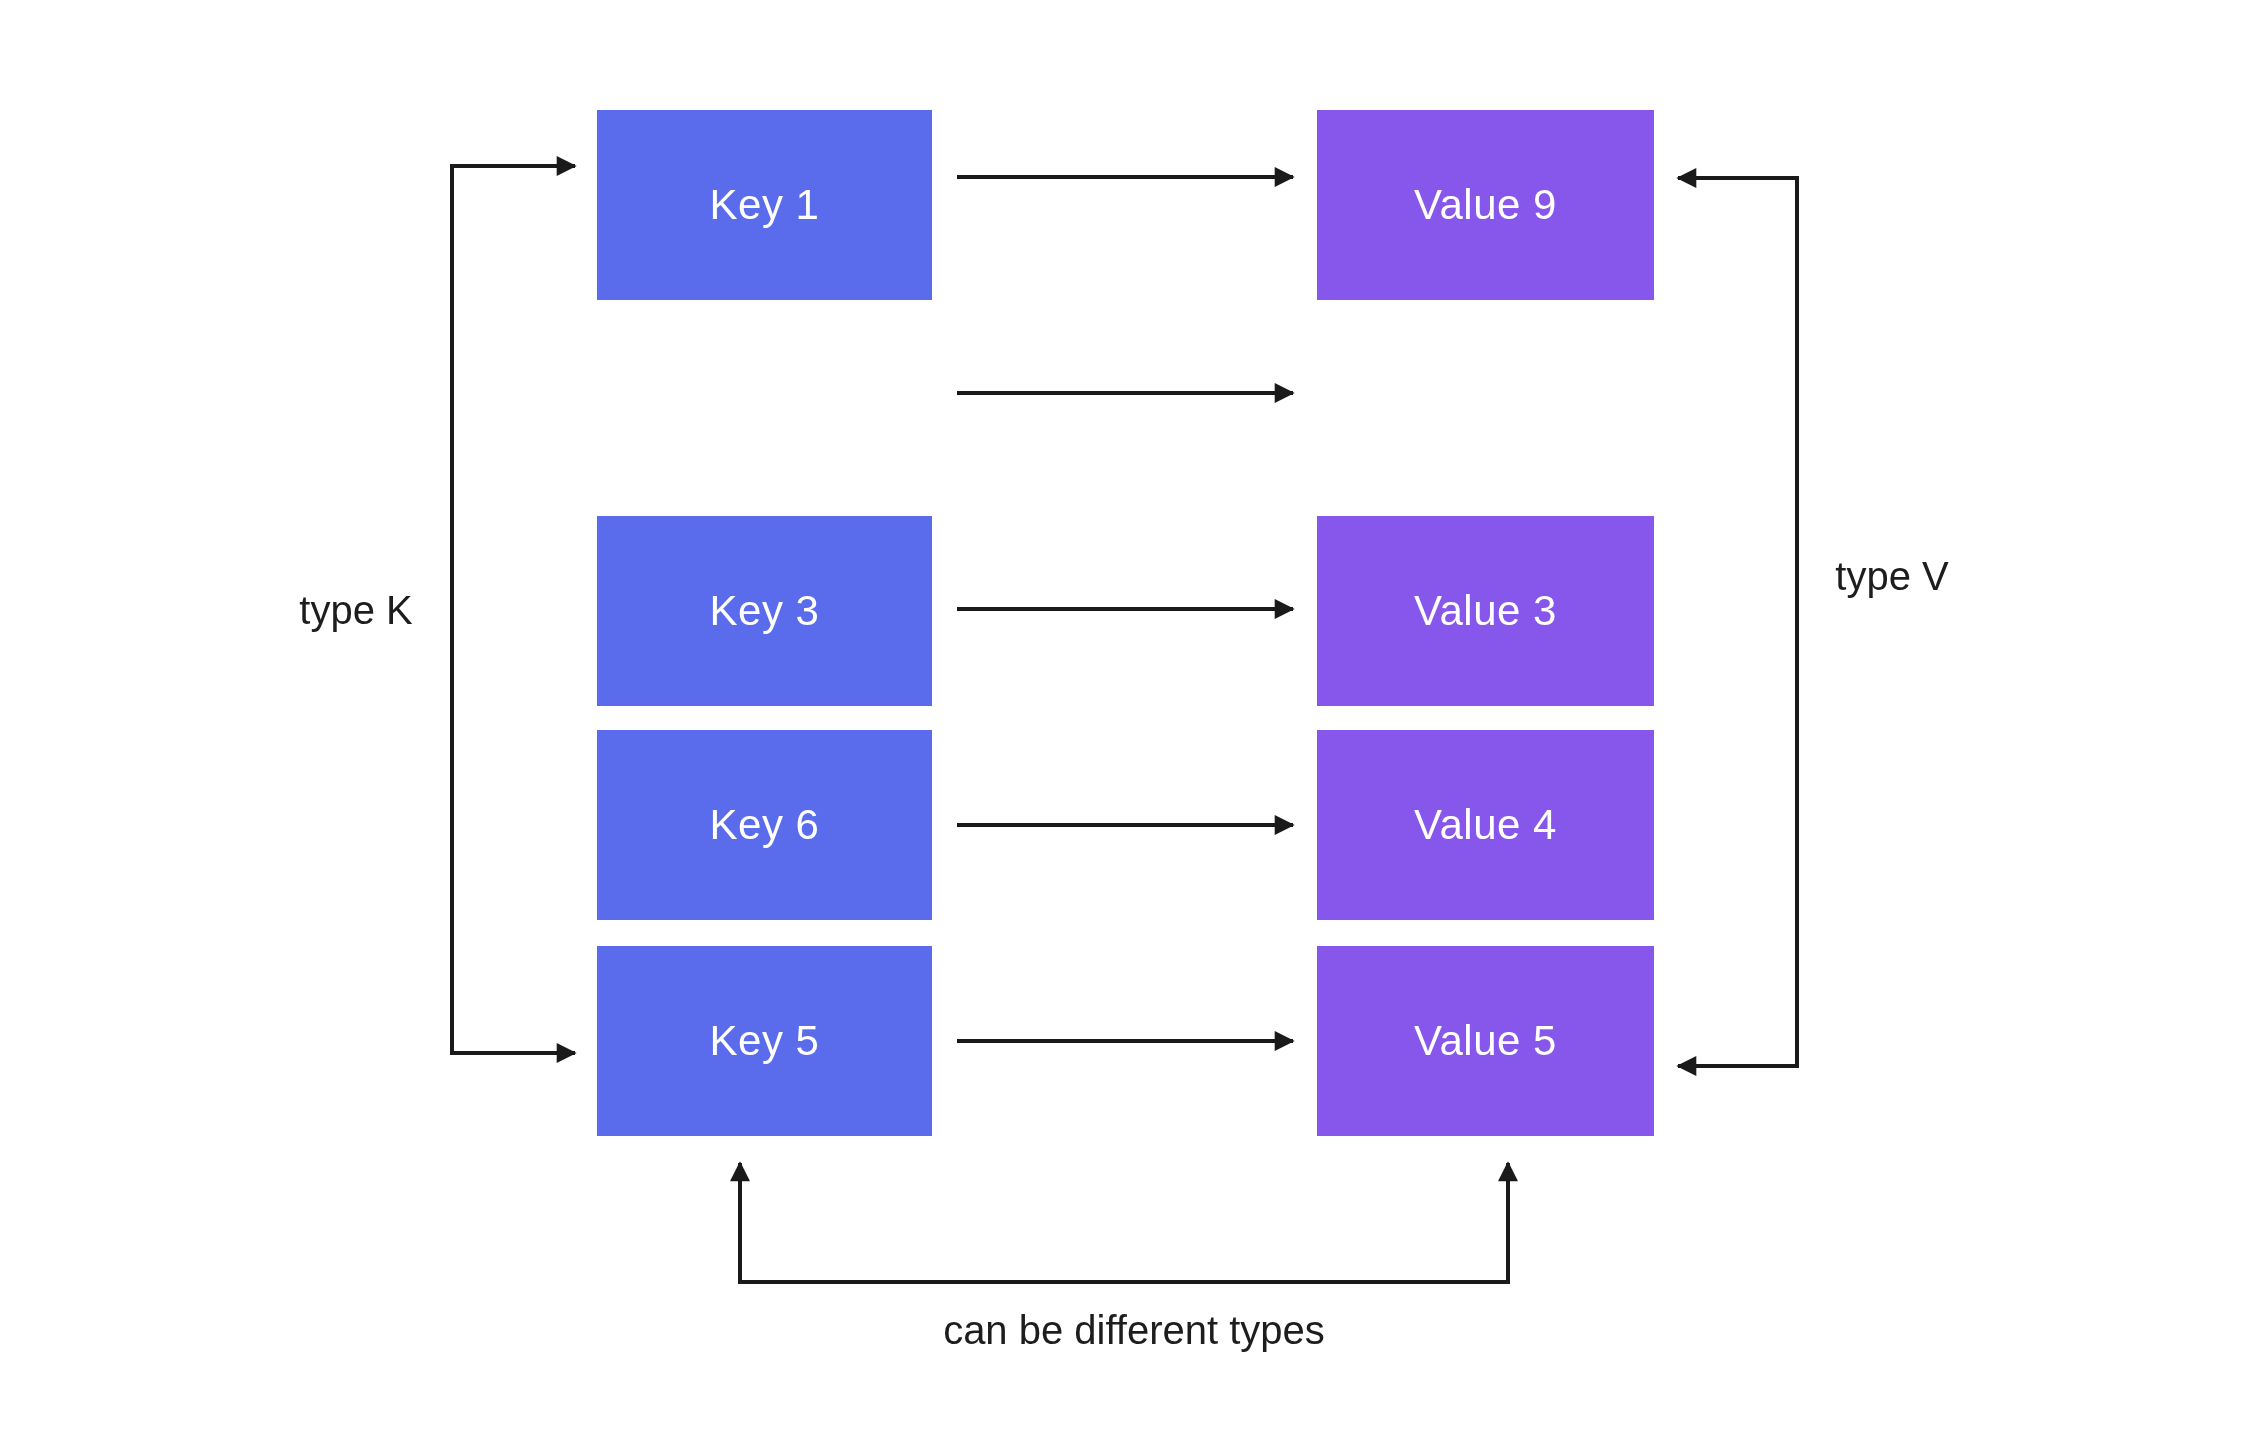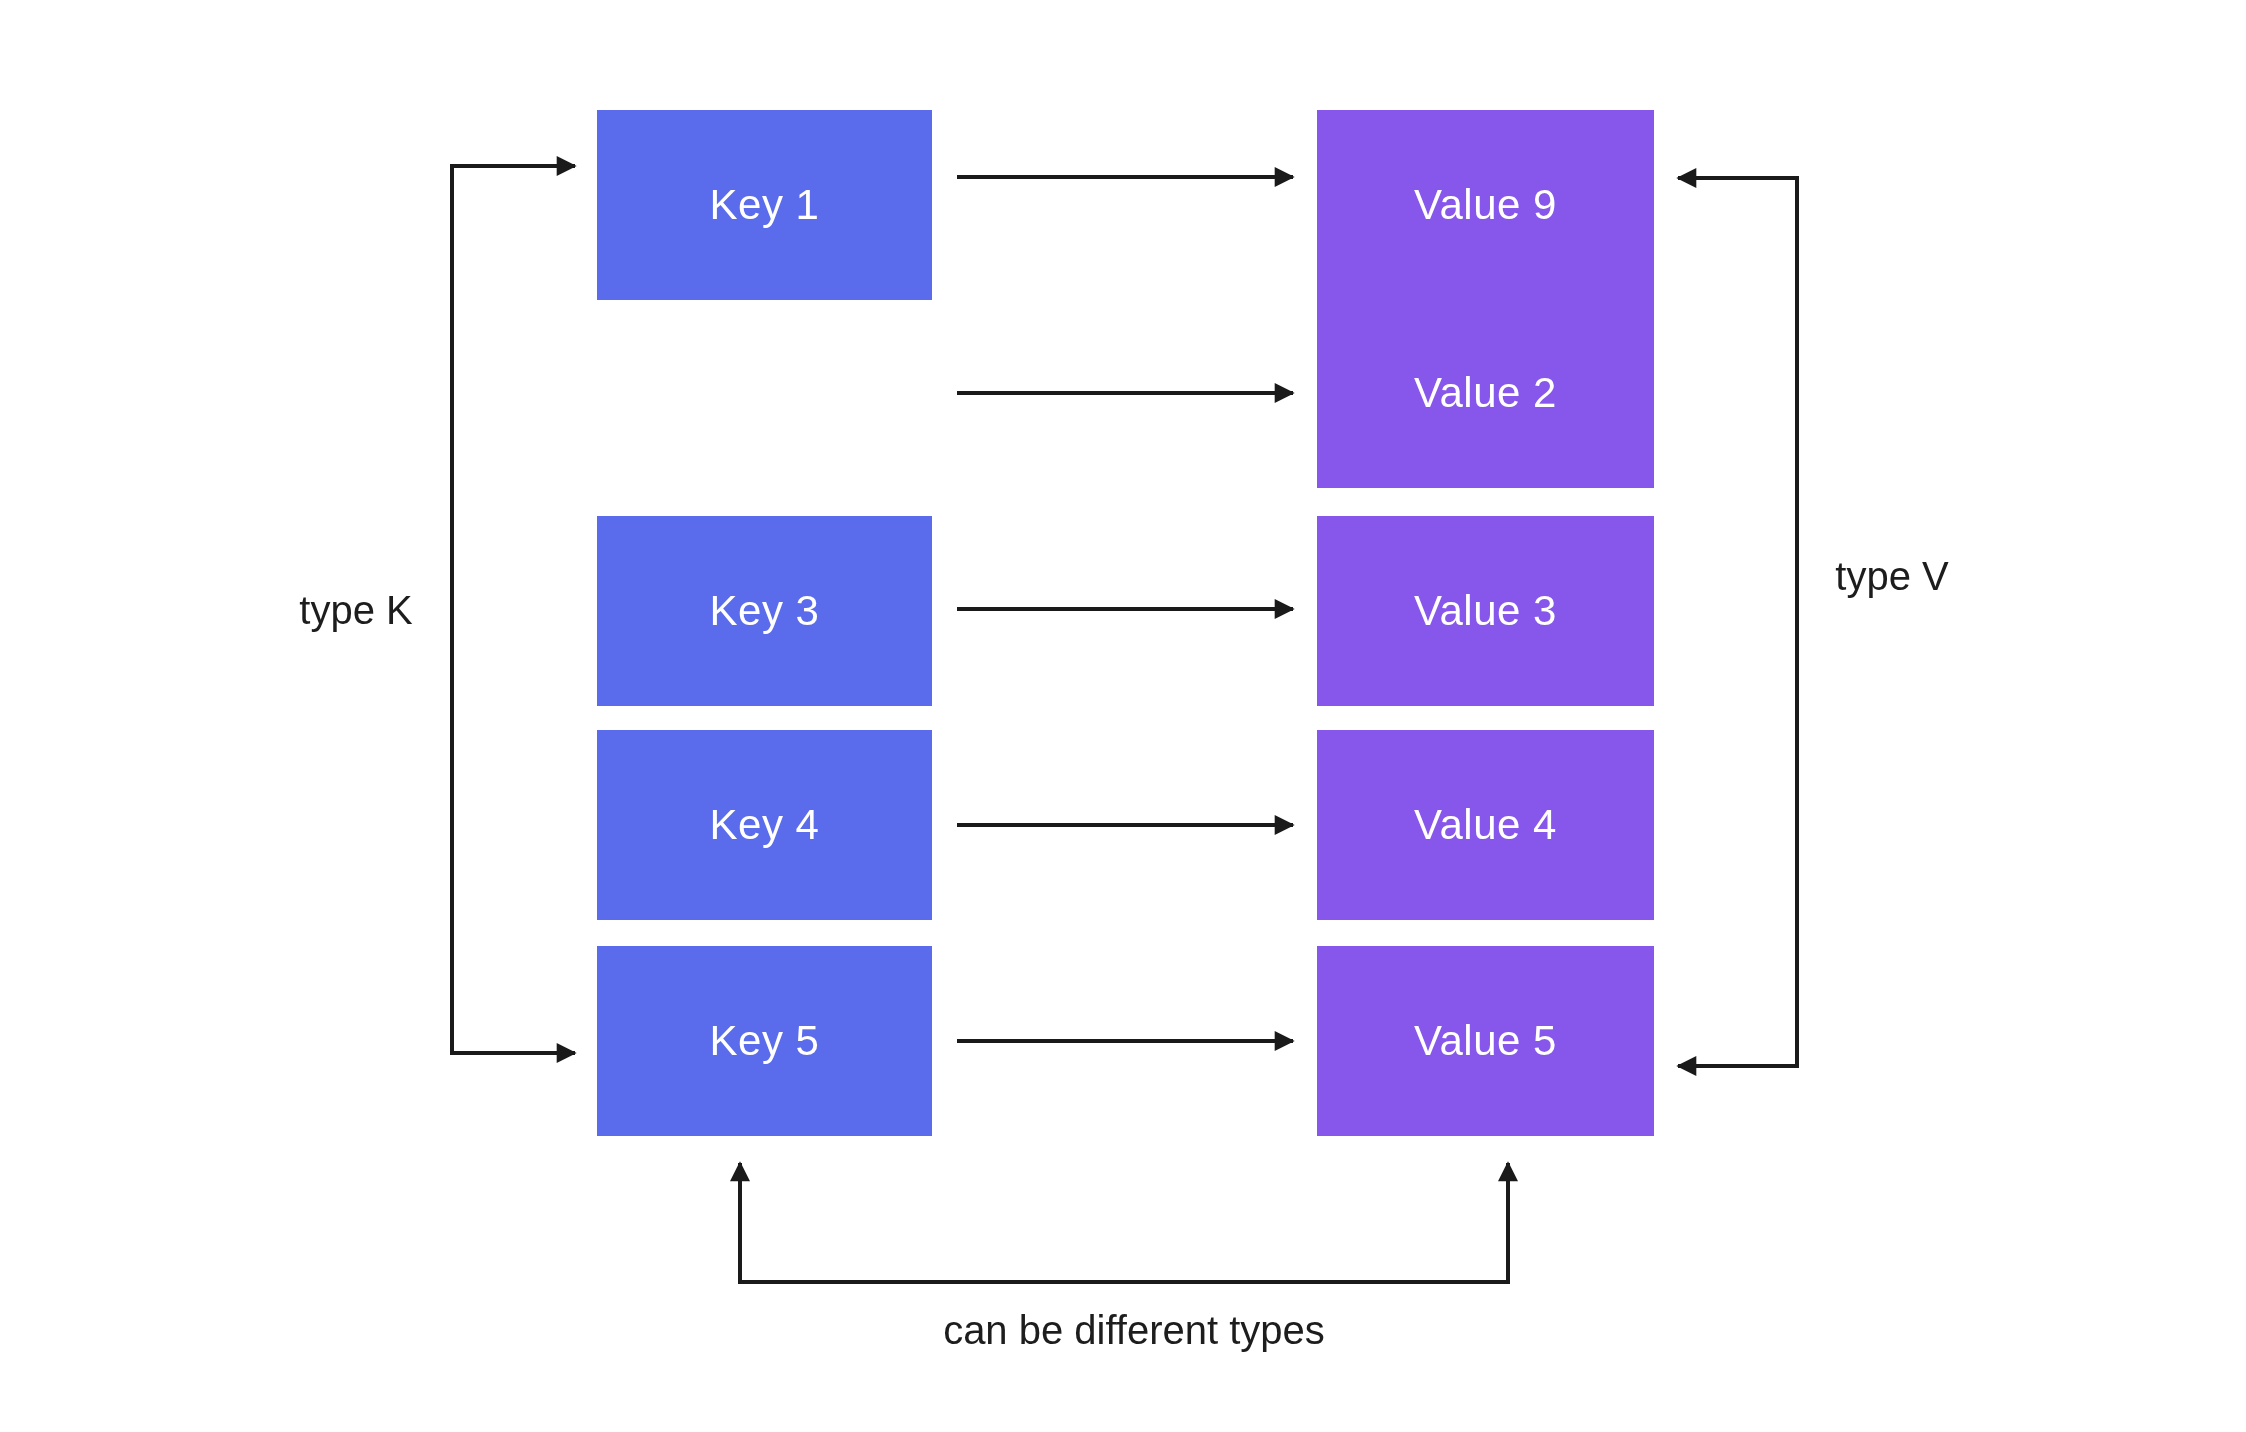--- a/index.html
+++ b/index.html
@@ -86,25 +86,24 @@
     <line x1="1797" y1="178" x2="1678" y2="178" marker-end="url(#arrowhead)"></line>
     <line x1="1797" y1="1066" x2="1678" y2="1066" marker-end="url(#arrowhead)"></line>
 
     <line x1="738" y1="1282" x2="1510" y2="1282"></line>
     <line x1="740" y1="1282" x2="740" y2="1163" marker-end="url(#arrowhead)"></line>
     <line x1="1508" y1="1282" x2="1508" y2="1163" marker-end="url(#arrowhead)"></line>
   </svg>
 
   <div class="box key-box row-0">Key 1</div>
   <div class="box key-box row-2">Key 3</div>
-  <div class="box key-box row-3">Key 4</div>
+  <div class="box key-box row-3">Key 6</div>
   <div class="box key-box row-4">Key 5</div>
 
   <div class="box value-box row-0">Value 9</div>
-  <div class="box value-box row-1">Value 2</div>
   <div class="box value-box row-2">Value 3</div>
   <div class="box value-box row-3">Value 4</div>
   <div class="box value-box row-4">Value 5</div>
 
   <div class="annotation type-k">type K</div>
   <div class="annotation type-v">type V</div>
   <div class="annotation bottom">can be different types</div>
 
 </div>
 

